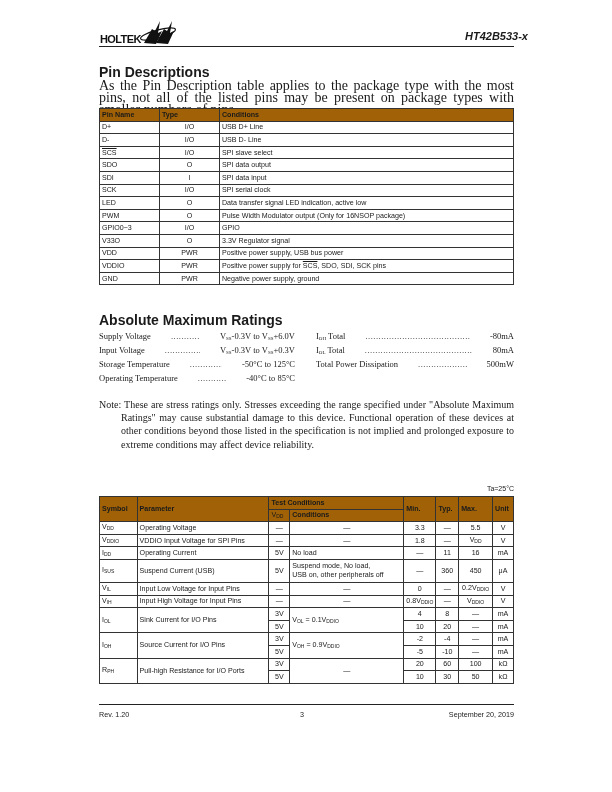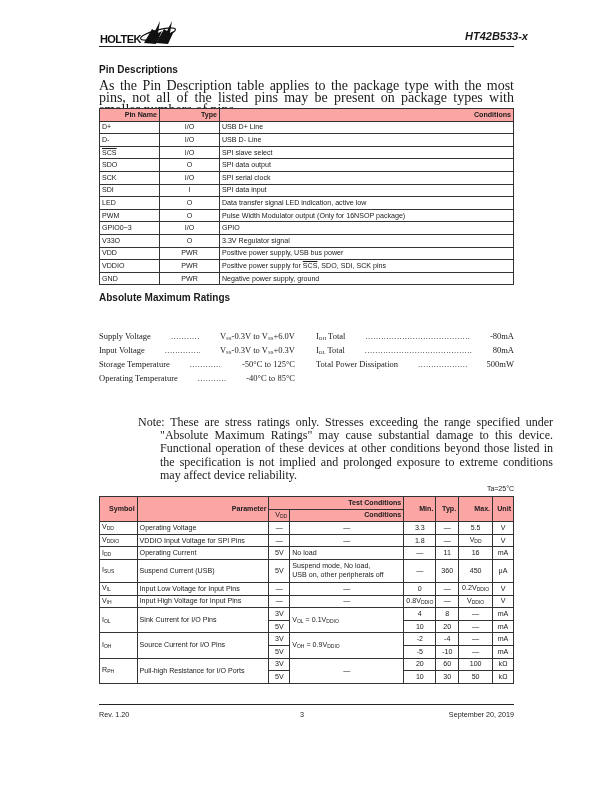--- a/index.html
+++ b/index.html
@@ -6,41 +6,41 @@
   body { width:612px; height:792px; position:relative; overflow:hidden; color:#1a1a1a; }
   .abs { position:absolute; }
   .sans { font-family:"Liberation Sans", sans-serif; }
   .serif { font-family:"Liberation Serif", serif; }
 
   
   #hdr-logo { left:100px; top:17px; width:90px; height:30px; }
   #hdr-part { right:84px; top:30px; font-size:11px; font-style:italic; font-weight:bold; }
   #hdr-rule { left:99px; top:46px; width:415px; height:0; border-top:1.3px solid #222; }
 
-  h2 { margin:0; font-weight:bold; font-size:10px; }
+  h2 { margin:0; font-weight:bold; font-size:14px; }
   #pin-title { left:99px; top:64px; }
   #pin-intro { left:99px; top:80px; width:415px; font-size:14px; line-height:12px; text-align:justify; }
 
   table { border-collapse:collapse; font-size:7.1px; }
   td, th { border:0.8px solid #333; padding:0 2px; height:11.6px; line-height:10px; white-space:nowrap; }
-  th { background:#fca5a5; font-weight:bold; text-align:right; }
+  th { background:#a16207; font-weight:bold; text-align:left; }
   #pin-table { left:99px; top:108px; width:415px; border:1.4px solid #222; }
   #pin-table td.c { text-align:center; }
 
-  #amr-title { left:99px; top:292px; }
+  #amr-title { left:99px; top:312px; }
   .amr { font-size:8.5px; line-height:14px; }
   #amr-left { left:99px; top:329px; width:196px; }
   #amr-right { left:316px; top:329px; width:198px; }
   .amr-row { display:flex; align-items:baseline; height:14px;gap:19px; }
   .amr-row .lbl { white-space:nowrap; }
   .amr-row .dots { flex:1; overflow:hidden; white-space:nowrap; letter-spacing:0.5px; margin:0 1px; }
   .amr-row .val { white-space:nowrap; }
   sub { font-size:5px; vertical-align:-1px; }
 
-  #note { left:99px; top:416px; width:415px; font-size:12px; line-height:13.2px; text-align:justify;margin-left:39px; }
+  #note { left:99px; top:398px; width:415px; font-size:10px; line-height:13.2px; text-align:justify; }
   #note .lead { display:inline; }
   #note-body { padding-left:22px; text-indent:-22px; }
 
   #dc-title { left:99px; top:469px;margin-top:31px; }
   #dc-ta { right:98px; top:485px; font-size:7px; }
   #dc-table { left:99px; top:496px; width:415px; border:1.4px solid #222; }
   #dc-table td { text-align:center; }
   #dc-table td.l { text-align:left; }
   #dc-table td.tall { height:22px; }
 
@@ -95,28 +95,28 @@
         <td style="text-decoration: overline;">SCS</td>
         <td class="c">I/O</td>
         <td>SPI slave select</td>
       </tr>
       <tr>
         <td>SDO</td>
         <td class="c">O</td>
         <td>SPI data output</td>
       </tr>
       <tr>
-        <td>SCK</td>
-        <td class="c">I/O</td>
-        <td>SPI serial clock</td>
-      </tr>
-      <tr>
         <td>SDI</td>
         <td class="c">I</td>
         <td>SPI data input</td>
+      </tr>
+      <tr>
+        <td>SCK</td>
+        <td class="c">I/O</td>
+        <td>SPI serial clock</td>
       </tr>
       <tr>
         <td>LED</td>
         <td class="c">O</td>
         <td>Data transfer signal LED indication, active low</td>
       </tr>
       <tr>
         <td>PWM</td>
         <td class="c">O</td>
         <td>Pulse Width Modulator output (Only for 16NSOP package)</td>

